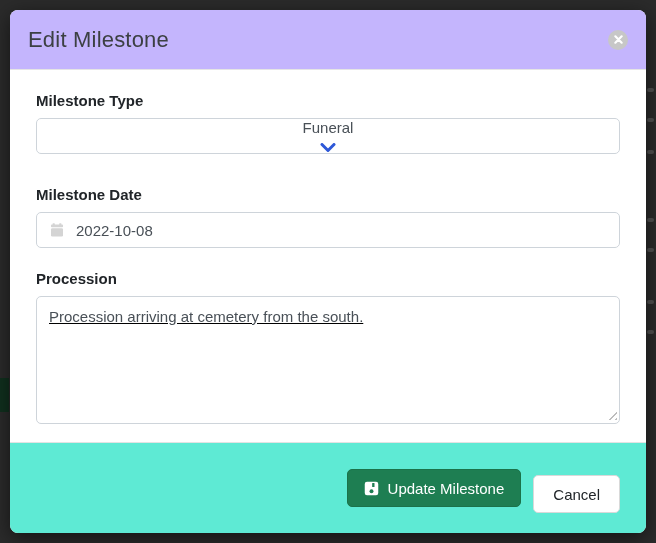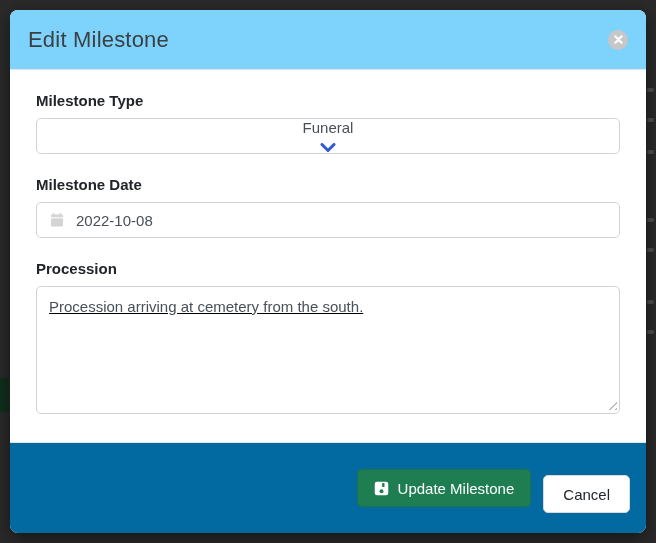--- a/index.html
+++ b/index.html
@@ -12,39 +12,39 @@
   .bg-hint-green{position:absolute;left:0;top:378px;width:9px;height:34px;background:#10301e;}
   .bg-mark{position:absolute;left:647px;width:7px;height:4px;border-radius:2px;background:rgba(190,190,190,.25);}
 
   .modal{
     position:absolute;left:10px;top:10px;width:636px;height:523px;
     background:#fff;border-radius:8px;overflow:hidden;
     box-shadow:0 5px 20px rgba(0,0,0,.55);
     display:flex;flex-direction:column;
   }
   .modal-header{
-    background:#7dd3fc;border-bottom:1px solid #e5e5e5;
+    background:#c4b5fd;border-bottom:1px solid #e5e5e5;
     height:60px;flex:0 0 auto;display:flex;align-items:center;
     padding:0 18px;position:relative;box-sizing:border-box;
   }
   .modal-title{font-size:22px;font-weight:400;color:#3c4043;letter-spacing:.2px;}
   .close-btn{
     position:absolute;right:18px;top:50%;transform:translateY(-50%);
     width:20px;height:20px;border-radius:50%;background:#c7c7c7;border:none;
     display:flex;align-items:center;justify-content:center;cursor:pointer;padding:0;
   }
   .modal-body{padding:16px 26px 0;flex:1;box-sizing:border-box;}
   .form-label{font-size:15px;font-weight:700;color:#212529;margin:6px 0 9px;}
   .select-box{
     height:36px;border:1px solid #ced4da;border-radius:5px;background:#fff;
     display:flex;align-items:center;justify-content:space-between;
     padding:0 15px;cursor:pointer;box-sizing:border-box;flex-direction:column;
   }
   .select-value{font-size:15px;color:#495057;}
-  .row2{display:flex;gap:8px;margin-top:22px;}
+  .row2{display:flex;gap:8px;margin-top:32px;}
   .col{flex:1;min-width:0;}
   .input-box{
     height:36px;border:1px solid #ced4da;border-radius:5px;background:#fff;
     display:flex;align-items:center;padding:0 12px;gap:11px;box-sizing:border-box;
   }
   .bare-input{
     border:none;outline:none;background:transparent;flex:1;min-width:0;
     font-size:15px;color:#495057;font-family:inherit;padding:0;
   }
   .clear-btn{border:none;background:transparent;cursor:pointer;padding:0;display:flex;align-items:center;}
@@ -54,22 +54,22 @@
     width:100%;height:128px;border:1px solid #ced4da;border-radius:5px;
     padding:9px 12px;font-size:15px;color:#495057;font-family:inherit;
     resize:none;box-sizing:border-box;display:block;line-height:1.45;outline:none;
   }
   .resize-handle{
     position:absolute;right:3px;bottom:4px;width:12px;height:12px;cursor:nwse-resize;
     clip-path:polygon(100% 0,100% 100%,0 100%);
     background:repeating-linear-gradient(-45deg,#bdbdbd 0 1.5px,transparent 1.5px 4.5px);
   }
   .modal-footer{
-    background:#0369a1;border-top:1px solid #e3e3e3;flex:0 0 auto;
-    padding:20px 16px;display:flex;justify-content:flex-end;gap:12px;align-items:center;
+    background:#5eead4;border-top:1px solid #e3e3e3;flex:0 0 auto;
+    padding:20px 26px;display:flex;justify-content:flex-end;gap:12px;align-items:center;
   }
   .btn{
     height:38px;border-radius:5px;font-size:15px;font-family:inherit;cursor:pointer;
     display:inline-flex;align-items:center;gap:9px;box-sizing:border-box;
   }
   .btn-success{background:#1e7e52;border:1px solid #1b724a;color:#fff;padding:0 16px;}
   .btn-light{background:#fff;border:1px solid #d9d9d9;color:#212529;padding:0 19px;margin-top:12px;}
   .icon{display:inline-flex;align-items:center;justify-content:center;}
 </style>
 </head>

